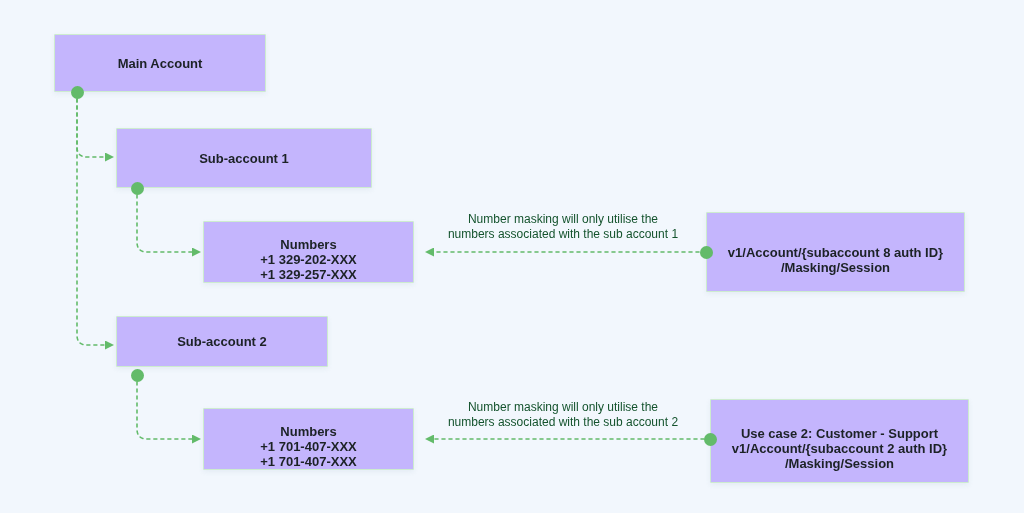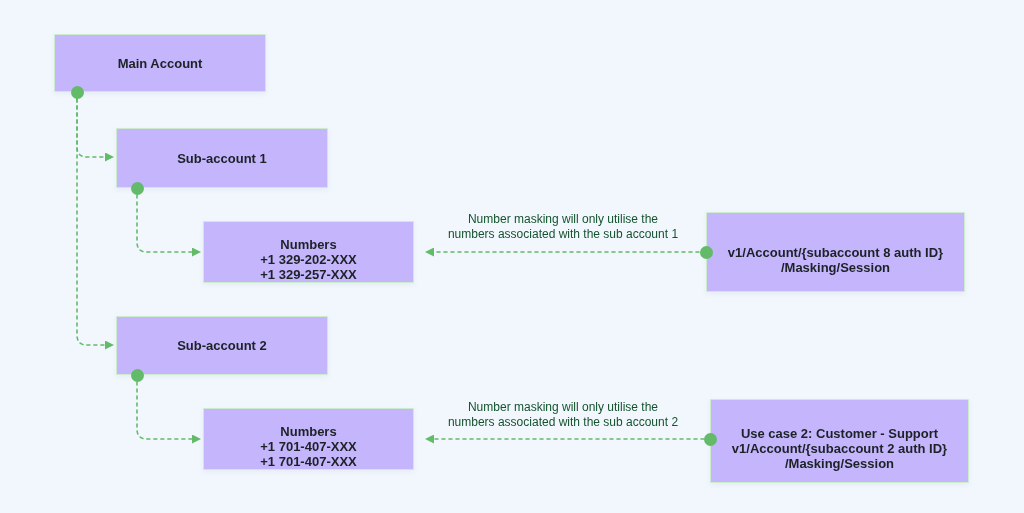--- a/index.html
+++ b/index.html
@@ -97,25 +97,25 @@
 
     <path d="M706,252 L433,252" fill="none" stroke="#63bb6a" stroke-width="1.6" stroke-dasharray="3 4" stroke-linecap="round" marker-end="url(#arrow-left)"></path>
 
     <path d="M711,439 L433,439" fill="none" stroke="#63bb6a" stroke-width="1.6" stroke-dasharray="3 4" stroke-linecap="round" marker-end="url(#arrow-left)"></path>
   </svg>
 
   <div class="node" style="left:54px; top:34px; width:212px; height:58px;">
     <span class="node-title">Main Account</span>
   </div>
 
-  <div class="node" style="left:116px; top:128px; width:212px; height:60px;">
+  <div class="node" style="left:116px; top:128px; width:256px; height:60px;">
     <span class="node-title">Sub-account 1</span>
   </div>
 
-  <div class="node" style="left:116px; top:316px; width:212px; height:59px;">
+  <div class="node" style="left:116px; top:316px; width:212px; height:51px;">
     <span class="node-title">Sub-account 2</span>
   </div>
 
   <div class="node" style="left:203px; top:221px; width:211px; height:62px;">
     <span class="node-lines">
       <span class="line node-title">Numbers</span>
       <span class="line">+1 329-202-XXX</span>
       <span class="line">+1 329-257-XXX</span>
     </span>
   </div>

